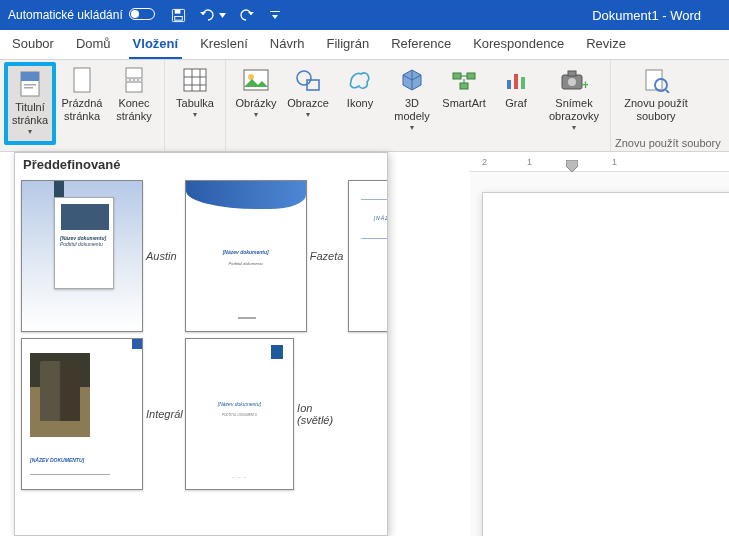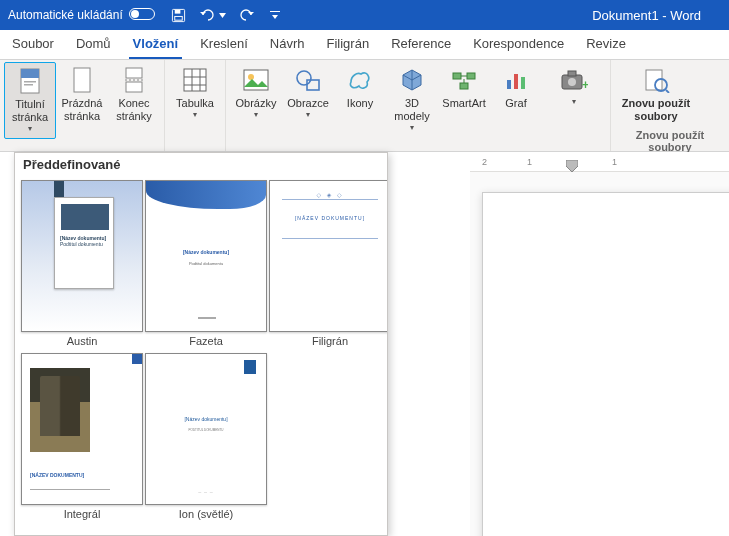--- a/index.html
+++ b/index.html
@@ -18,33 +18,33 @@
   .tabs { height: 30px; background: #fff; border-bottom: 1px solid #d4d4d4; display: flex; align-items: flex-start; padding: 0 8px; gap: 14px; font-size: 13px; }
   .tab { padding: 6px 4px; cursor: pointer; color: #444; }
   .tab.active { color: #185abd; border-bottom: 2px solid #185abd; font-weight: 600; }
 
   
   .ribbon { height: 92px; background: #f3f2f1; border-bottom: 1px solid #d4d4d4; display: flex; }
   .group { border-right: 1px solid #e0dfdd; display: flex; flex-direction: column; padding: 2px 4px 0 4px; }
   .group-row { display: flex; flex: 1; align-items: flex-start; }
   .group-label { font-size: 11px; color: #666; text-align: center; padding: 2px 0; }
   .btn-lg { width: 52px; display: flex; flex-direction: column; align-items: center; padding: 4px 2px; cursor: pointer; border-radius: 2px; font-size: 11px; text-align: center; line-height: 1.2; }
-  .btn-lg.active { background: #e1dfdd; border: 1px solid #0ea5e9; }
+  .btn-lg.active { background: #e1dfdd; border: 4px solid #0ea5e9; }
   .btn-lg .icon { width: 28px; height: 28px; margin-bottom: 3px; display:flex; align-items:center; justify-content:center; }
   .btn-lg .caret { font-size: 8px; color: #555; }
 
   
   .gallery { position: absolute; top: 152px; left: 14px; width: 374px; height: 384px; background: #fff; border: 1px solid #c8c6c4; box-shadow: 2px 2px 8px rgba(0,0,0,.2); display:flex; flex-direction:column; z-index: 5; }
   .gallery-header { font-weight: bold; font-size: 13px; padding: 4px 8px; }
   .gallery-body { flex:1; overflow: hidden; display:flex; }
   .gallery-scroll { flex:1; display:grid; grid-template-columns: repeat(3, 1fr); gap: 6px 2px; padding: 4px 6px; align-content: start; }
   .scrollbar { width: 17px; background: #f0f0f0; border-left:1px solid #ddd; display:flex; flex-direction:column; }
   .sb-btn { height:17px; display:flex; align-items:center; justify-content:center; color:#666; cursor:pointer; font-size:9px;}
   .sb-thumb { height:120px; background:#c1c1c1; margin:2px; border-radius:2px;}
-  .thumb-cell { display:flex; flex-direction:column; align-items:center; gap:3px; cursor:pointer; }
+  .thumb-cell { display:flex; align-items:center; gap:3px; cursor:pointer;font-style:italic; }
   .thumb-cell.selected .thumb-page { outline: 2px solid #d9534f; outline-offset: -1px;}
   .thumb-page { width: 122px; height: 152px; border: 1px solid #888; background:#fff; position:relative; overflow:hidden; box-shadow: 0 1px 2px rgba(0,0,0,0.2);}
   .thumb-label { font-size: 11px; color:#444; }
 
   
   .austin-bg { position:absolute; inset:0; background: linear-gradient(180deg,#b6c9e7 0%, #e6ecf5 60%, #fff 100%); }
   .austin-card { position:absolute; left:32px; top:16px; width:60px; height:92px; background:#fff; border:1px solid #aaa; box-shadow: 0 1px 2px rgba(0,0,0,0.25);}
   .austin-card::before { content:""; position:absolute; left:6px; top:6px; width:48px; height:26px; background:#3c5a78;}
   .austin-tab { position:absolute; left:32px; top:-4px; width:10px; height:20px; background:#2f4a63;}
   .austin-txt { position:absolute; left:38px; top:54px; font-size:5px; color:#2f4a63; line-height:1.2;}
@@ -249,26 +249,27 @@
       </div>
       <div class="btn-lg" style="width:64px">
         <span class="icon">
           <svg width="28" height="22">
               <rect x="2" y="6" width="20" height="14" rx="2" fill="#888" stroke="#555"></rect>
               <rect x="8" y="2" width="8" height="5" fill="#888" stroke="#555"></rect>
               <circle cx="12" cy="13" r="4" fill="#ccc"></circle>
               <text x="22" y="20" font-size="12" fill="#4caf50" font-weight="bold">+</text>
             </svg>
         </span>
-        <span class="caret">▾</span>
-      </div>
-    </div>
-  </div>
-
-  <div class="group" style="border-right:none;font-weight:bold;">
+        <span>Snímek obrazovky</span>
+        <span class="caret">▾</span>
+      </div>
+    </div>
+  </div>
+
+  <div class="group" style="border-right:none;">
     <div class="group-row">
       <div class="btn-lg" style="width:82px">
         <span class="icon">
           <svg width="28" height="26">
               <rect x="4" y="3" width="16" height="20" fill="#fff" stroke="#888"></rect>
               <circle cx="19" cy="18" r="6" fill="none" stroke="#4a7ec2" stroke-width="1.8"></circle>
               <line x1="24" y1="23" x2="27" y2="26" stroke="#4a7ec2" stroke-width="1.8"></line>
             </svg>
         </span>
         <span>Znovu použít soubory</span>

